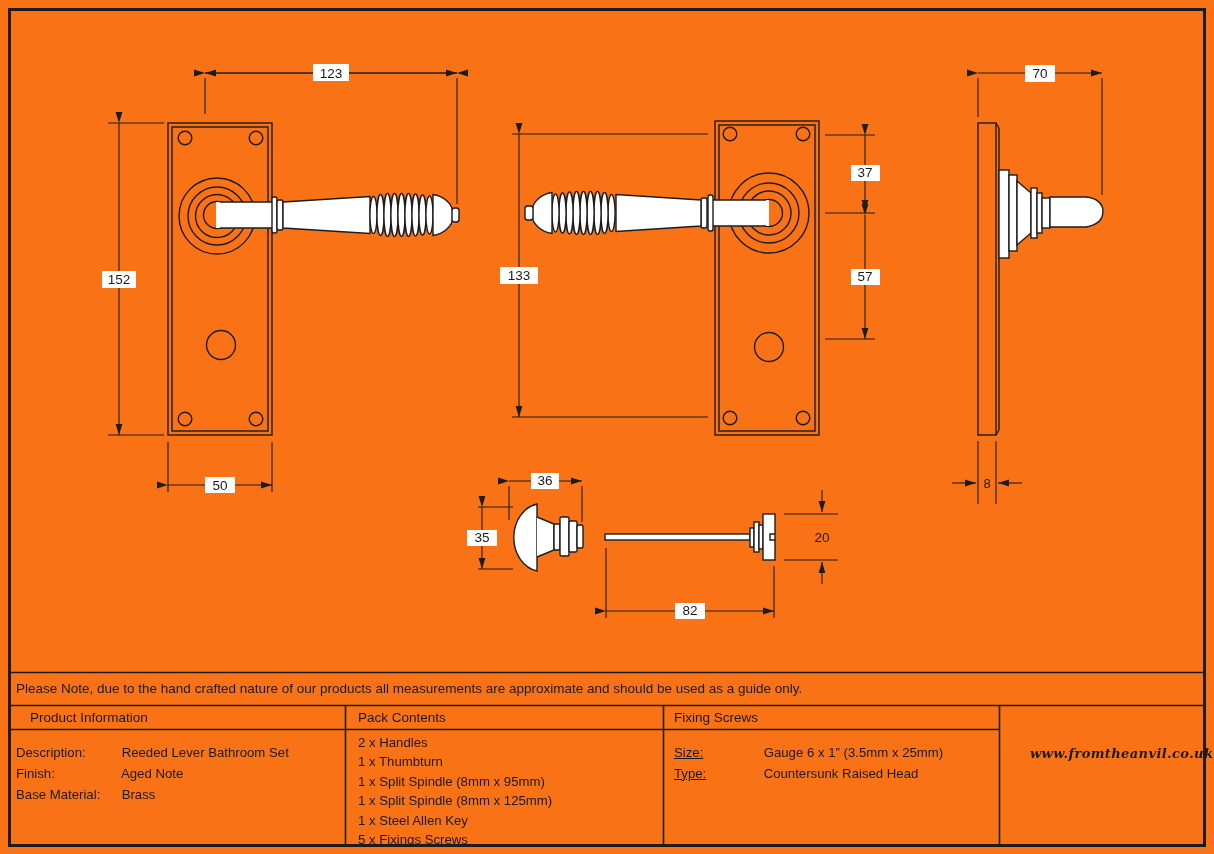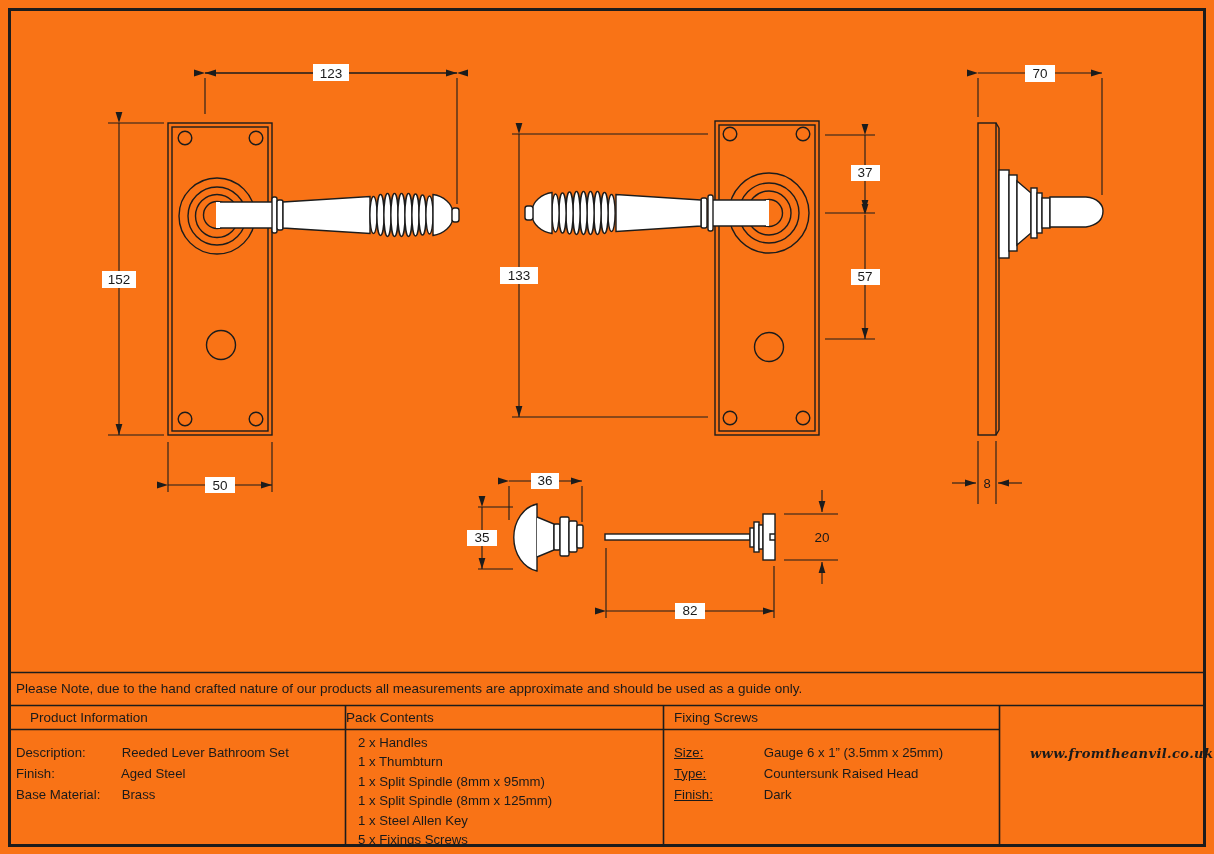--- a/index.html
+++ b/index.html
@@ -241,31 +241,31 @@
           <line x1="822" y1="584" x2="822" y2="562" marker-end="url(#arr)"></line>
         </g>
         <text x="822" y="542" font-size="13.5" fill="#1a1a1a" stroke="none" text-anchor="middle">20</text>
       </g>
     </g>
   </svg>
 
   <div class="txt note-text">Please Note, due to the hand crafted nature of our products all measurements are approximate and should be used as a guide only.</div>
 
   <div class="txt col-header" style="left:16px;margin-left:14px;">Product Information</div>
-  <div class="txt col-header" style="left:346px;">Pack Contents</div>
+  <div class="txt col-header" style="left:358px;">Pack Contents</div>
   <div class="txt col-header" style="left:674px;">Fixing Screws</div>
 
   <div class="kv-block pi" style="left:16px;top:743px;">
     <div class="kv-row">
       <span class="lbl">Description:</span>
       <span class="val">Reeded Lever Bathroom Set</span>
     </div>
     <div class="kv-row">
       <span class="lbl">Finish:</span>
-      <span class="val">Aged Steel</span>
+      <span class="val">Aged Note</span>
     </div>
     <div class="kv-row">
       <span class="lbl">Base Material:</span>
       <span class="val">Brass</span>
     </div>
   </div>
 
   <div class="pack-list">
     <div class="pack-item">2 x Handles</div>
     <div class="pack-item">1 x Thumbturn</div>
@@ -277,23 +277,19 @@
 
   <div class="kv-block fx" style="left:674px;top:743px;">
     <div class="kv-row">
       <span class="lbl">Size:</span>
       <span class="val">Gauge 6 x 1” (3.5mm x 25mm)</span>
     </div>
     <div class="kv-row">
       <span class="lbl">Type:</span>
       <span class="val">Countersunk Raised Head</span>
     </div>
-    <div class="kv-row">
-      <span class="lbl">Finish:</span>
-      <span class="val">Dark</span>
-    </div>
   </div>
 
   <div class="logo">
     <div class="logo-url">www.fromtheanvil.co.uk</div>
   </div>
 
 </div>
 
 </body></html>

